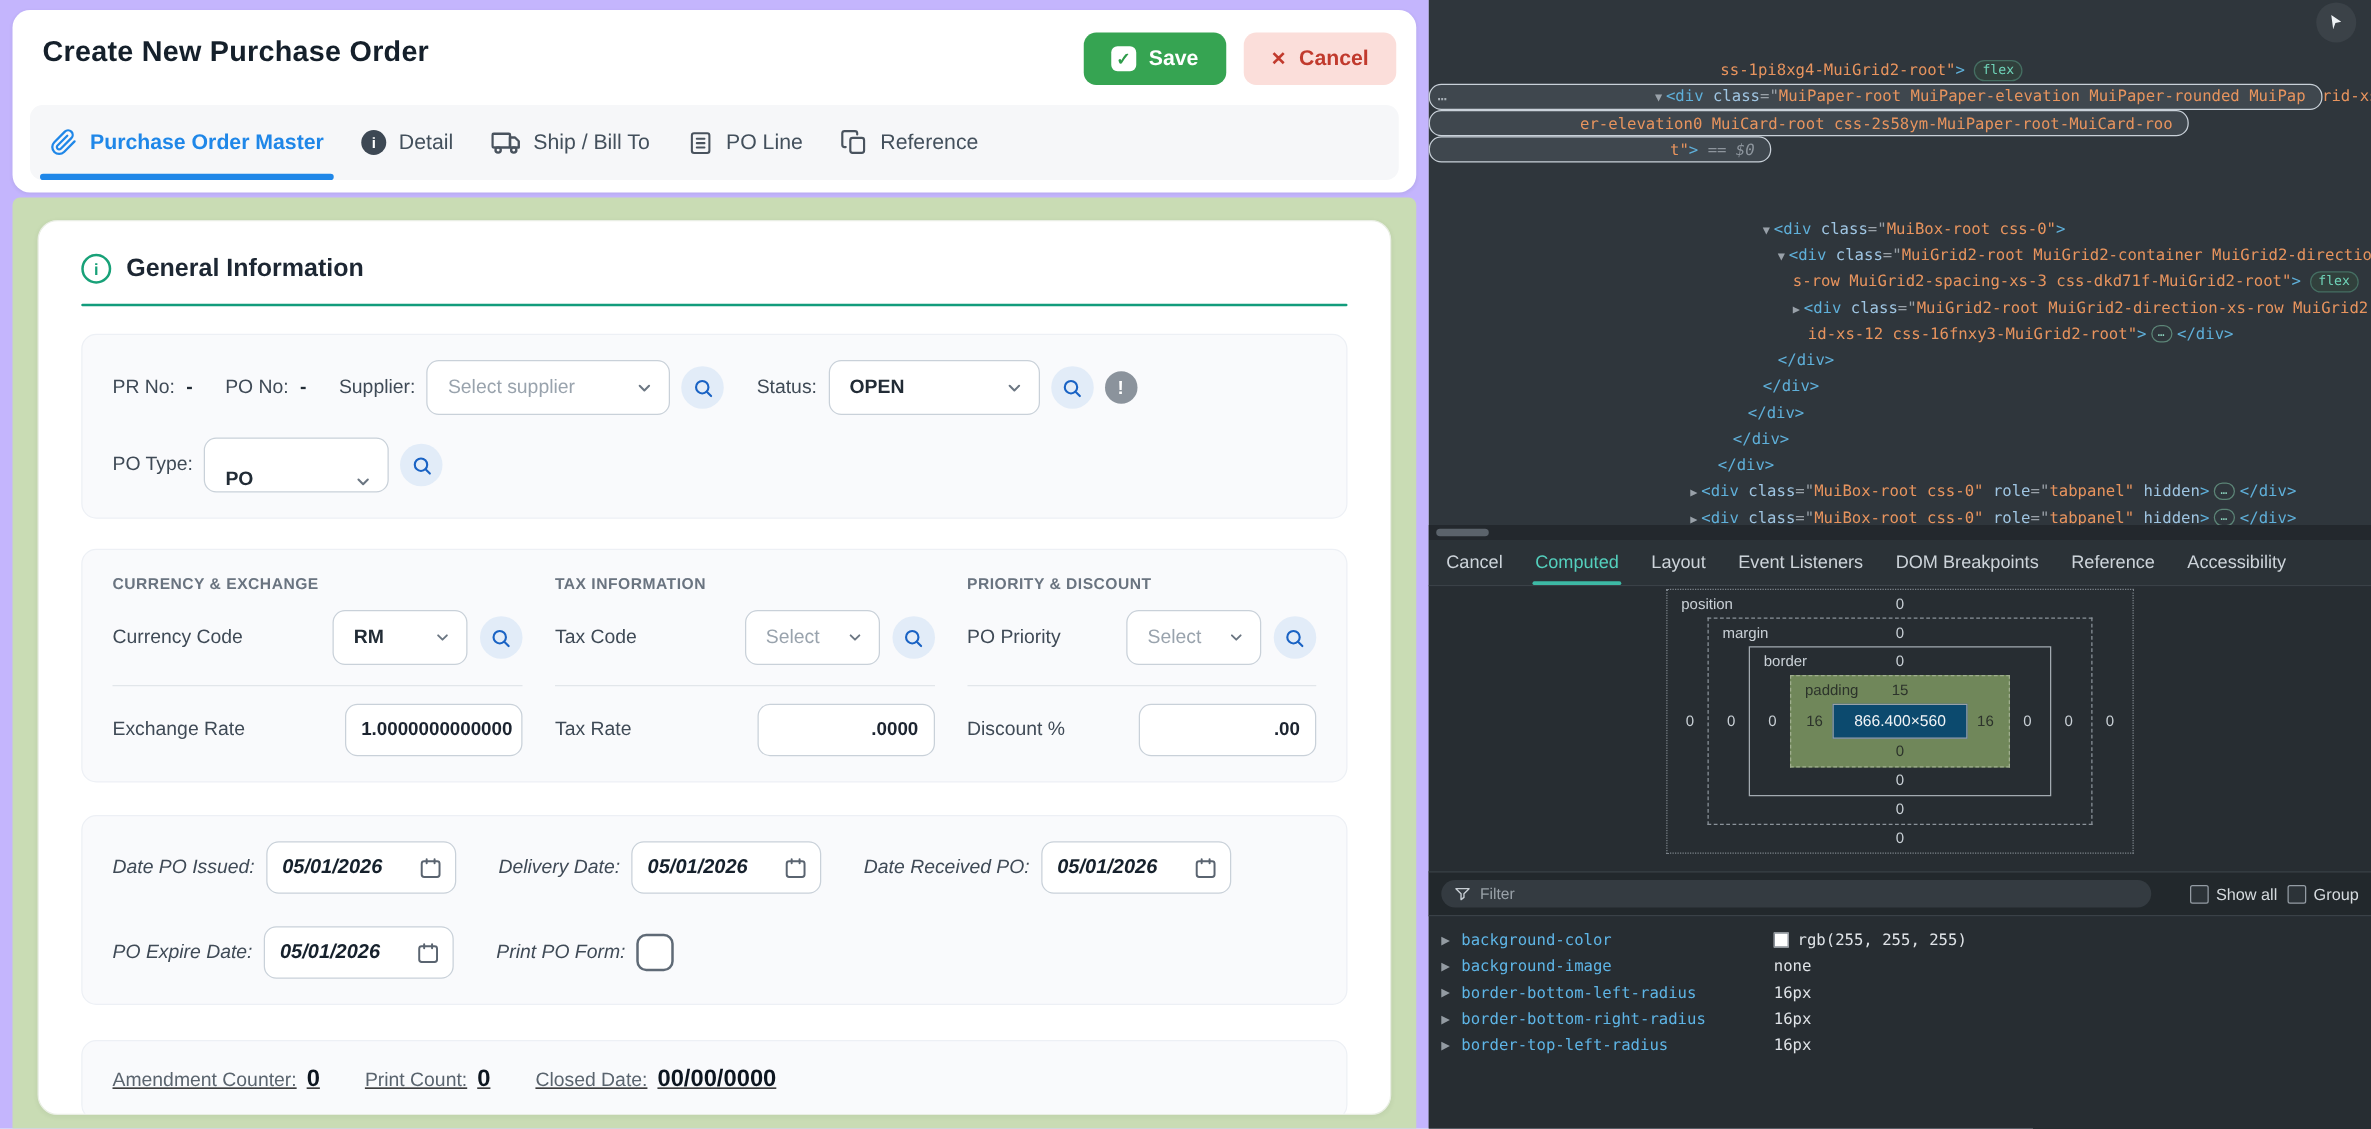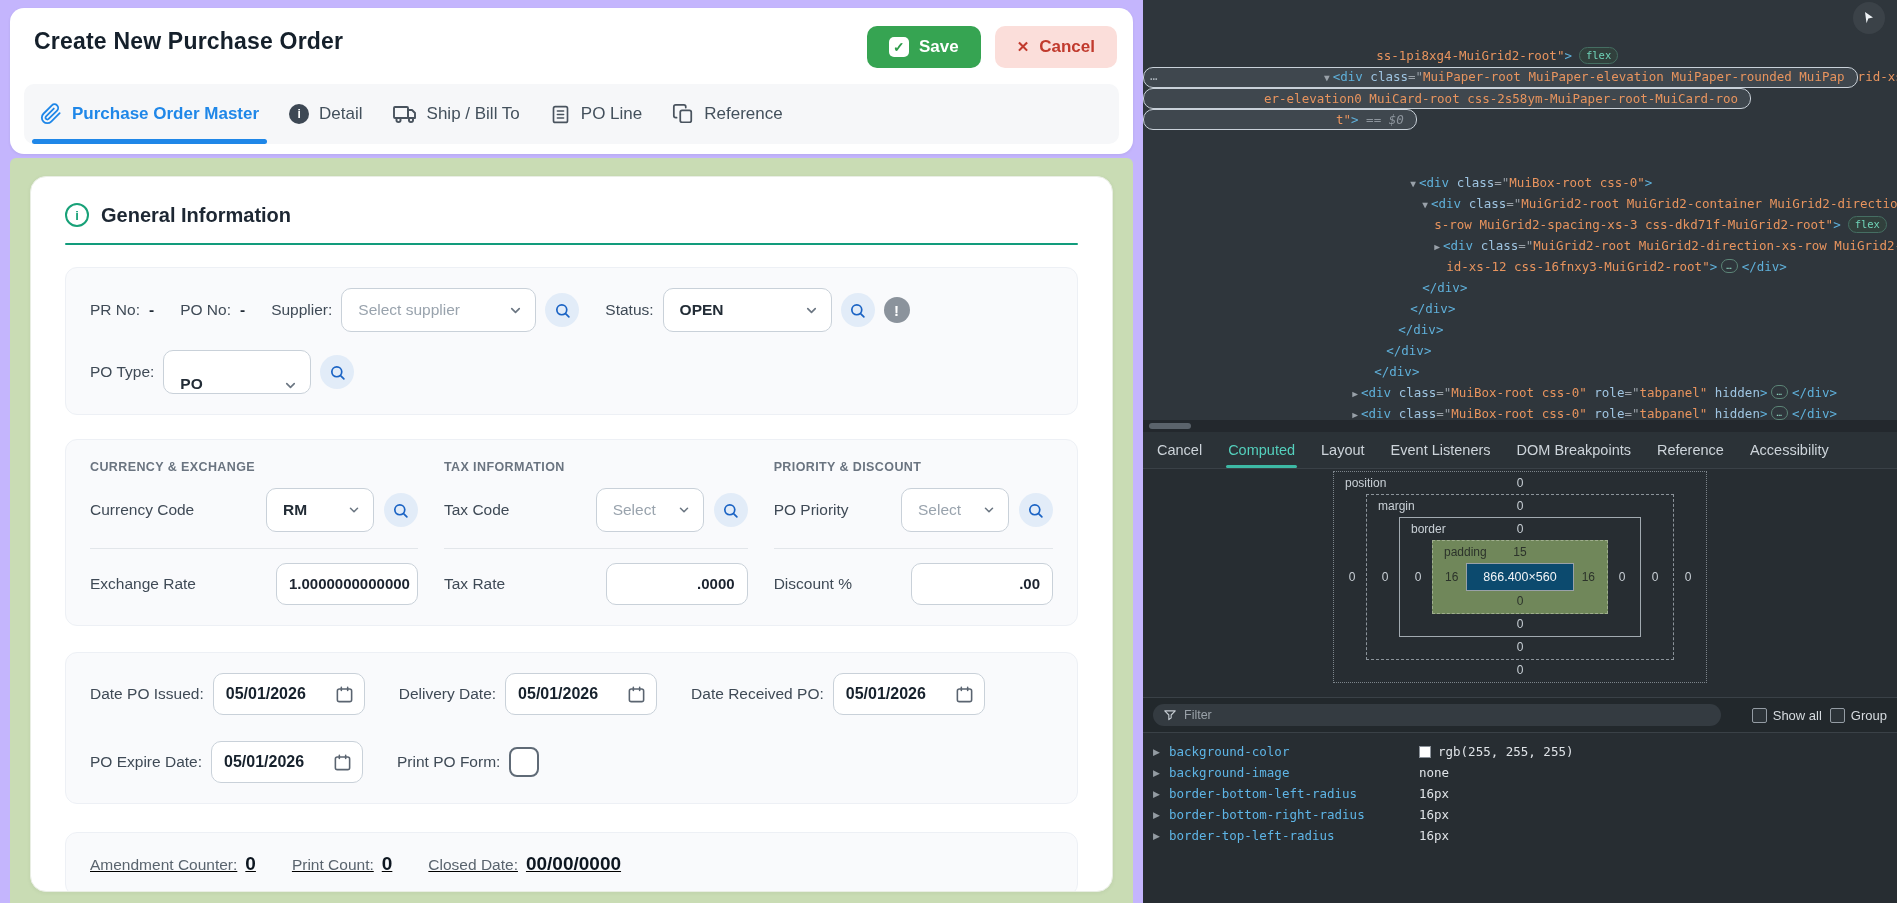--- a/index.html
+++ b/index.html
@@ -66,21 +66,21 @@
   .ctrl{display:inline-flex;align-items:center;gap:10px;}
   .fcol-div{height:1px;background:#e2e6ea;margin:16px 0 2px;}
   .inp{display:inline-block;width:142px;height:42px;line-height:40px;border:1.6px solid #c9d1d9;border-radius:10px;
        background:#fff;box-sizing:border-box;padding:0 12px;font-size:15px;font-weight:700;color:#1c2430;
        text-align:right;overflow:hidden;white-space:nowrap;}
   .inp.left{text-align:left;}
 
   .grp3{margin-top:26px;}
   .drow{display:flex;align-items:center;gap:34px;}
   .drow + .drow{margin-top:26px;}
-  .ditem{display:flex;align-items:center;gap:9px;}
+  .ditem{display:flex;align-items:center;gap:9px;font-style:italic;}
   .dbox{display:inline-flex;align-items:center;justify-content:space-between;width:152px;height:42px;
         border:1.6px solid #c9d1d9;border-radius:10px;background:#fff;padding:0 10px 0 12px;
         box-sizing:border-box;cursor:pointer;}
   .dval{font-size:16px;font-weight:700;color:#16212c;}
   .pcheck{width:26px;height:26px;border:2px solid #5f6a76;border-radius:8px;background:#fff;
           display:inline-block;cursor:pointer;}
 
   .grp4{margin-top:28px;display:flex;align-items:center;gap:36px;text-decoration:underline;}
   .citem{display:flex;align-items:baseline;gap:8px;}
   .clabel{font-size:15.5px;color:#5a646e;}

